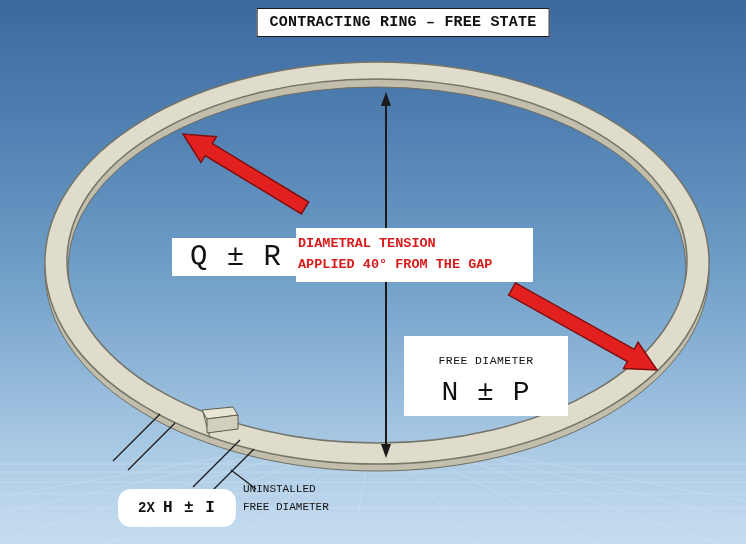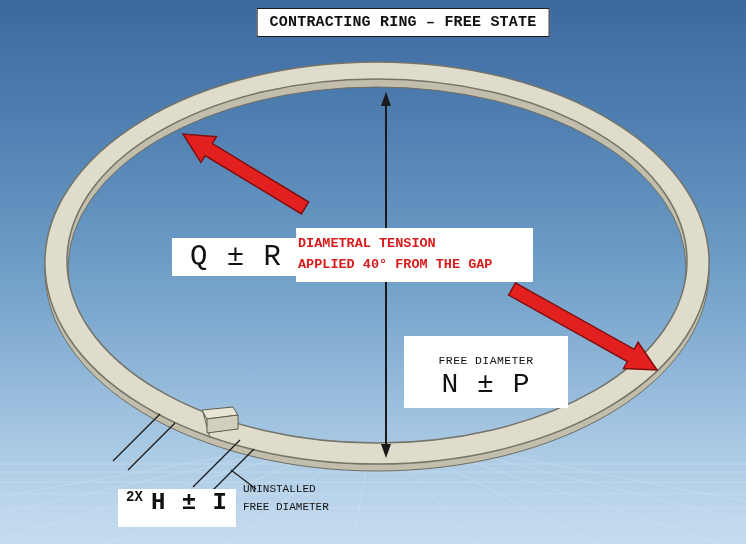--- a/index.html
+++ b/index.html
@@ -22,27 +22,27 @@
   }
   .tension-box{
     left:296px;top:228px;width:233px;padding:6px 2px;
     text-align:left;color:#d81b1b;font-weight:700;
     font-size:13.5px;line-height:1.55;
   }
   .diameter-box{
     left:404px;top:336px;width:164px;text-align:center;padding:18px 0 8px;
   }
   .diameter-caption{font-size:11.5px;letter-spacing:.4px;}
-  .diameter-value{font-size:28px;margin-top:2px;letter-spacing:1px;}
+  .diameter-value{font-size:28px;margin-top:10px;letter-spacing:1px;}
   .overlap-box{
     left:118px;top:489px;width:118px;height:38px;
-    display:flex;align-items:flex-start;justify-content:center;gap:8px;
+    display:flex;align-items:center;justify-content:center;gap:8px;border-radius:13px;
   }
   .overlap-mult{font-size:14px;font-weight:700;}
-  .overlap-value{font-size:24px;font-weight:700;letter-spacing:1px;}
+  .overlap-value{font-size:16px;font-weight:700;letter-spacing:1px;}
   .uninstalled{
     left:243px;top:481px;background:transparent;
     font-size:11px;line-height:1.6;color:#111;
   }
 </style>
 </head>
 <body>
 
 <div class="stage">
 

